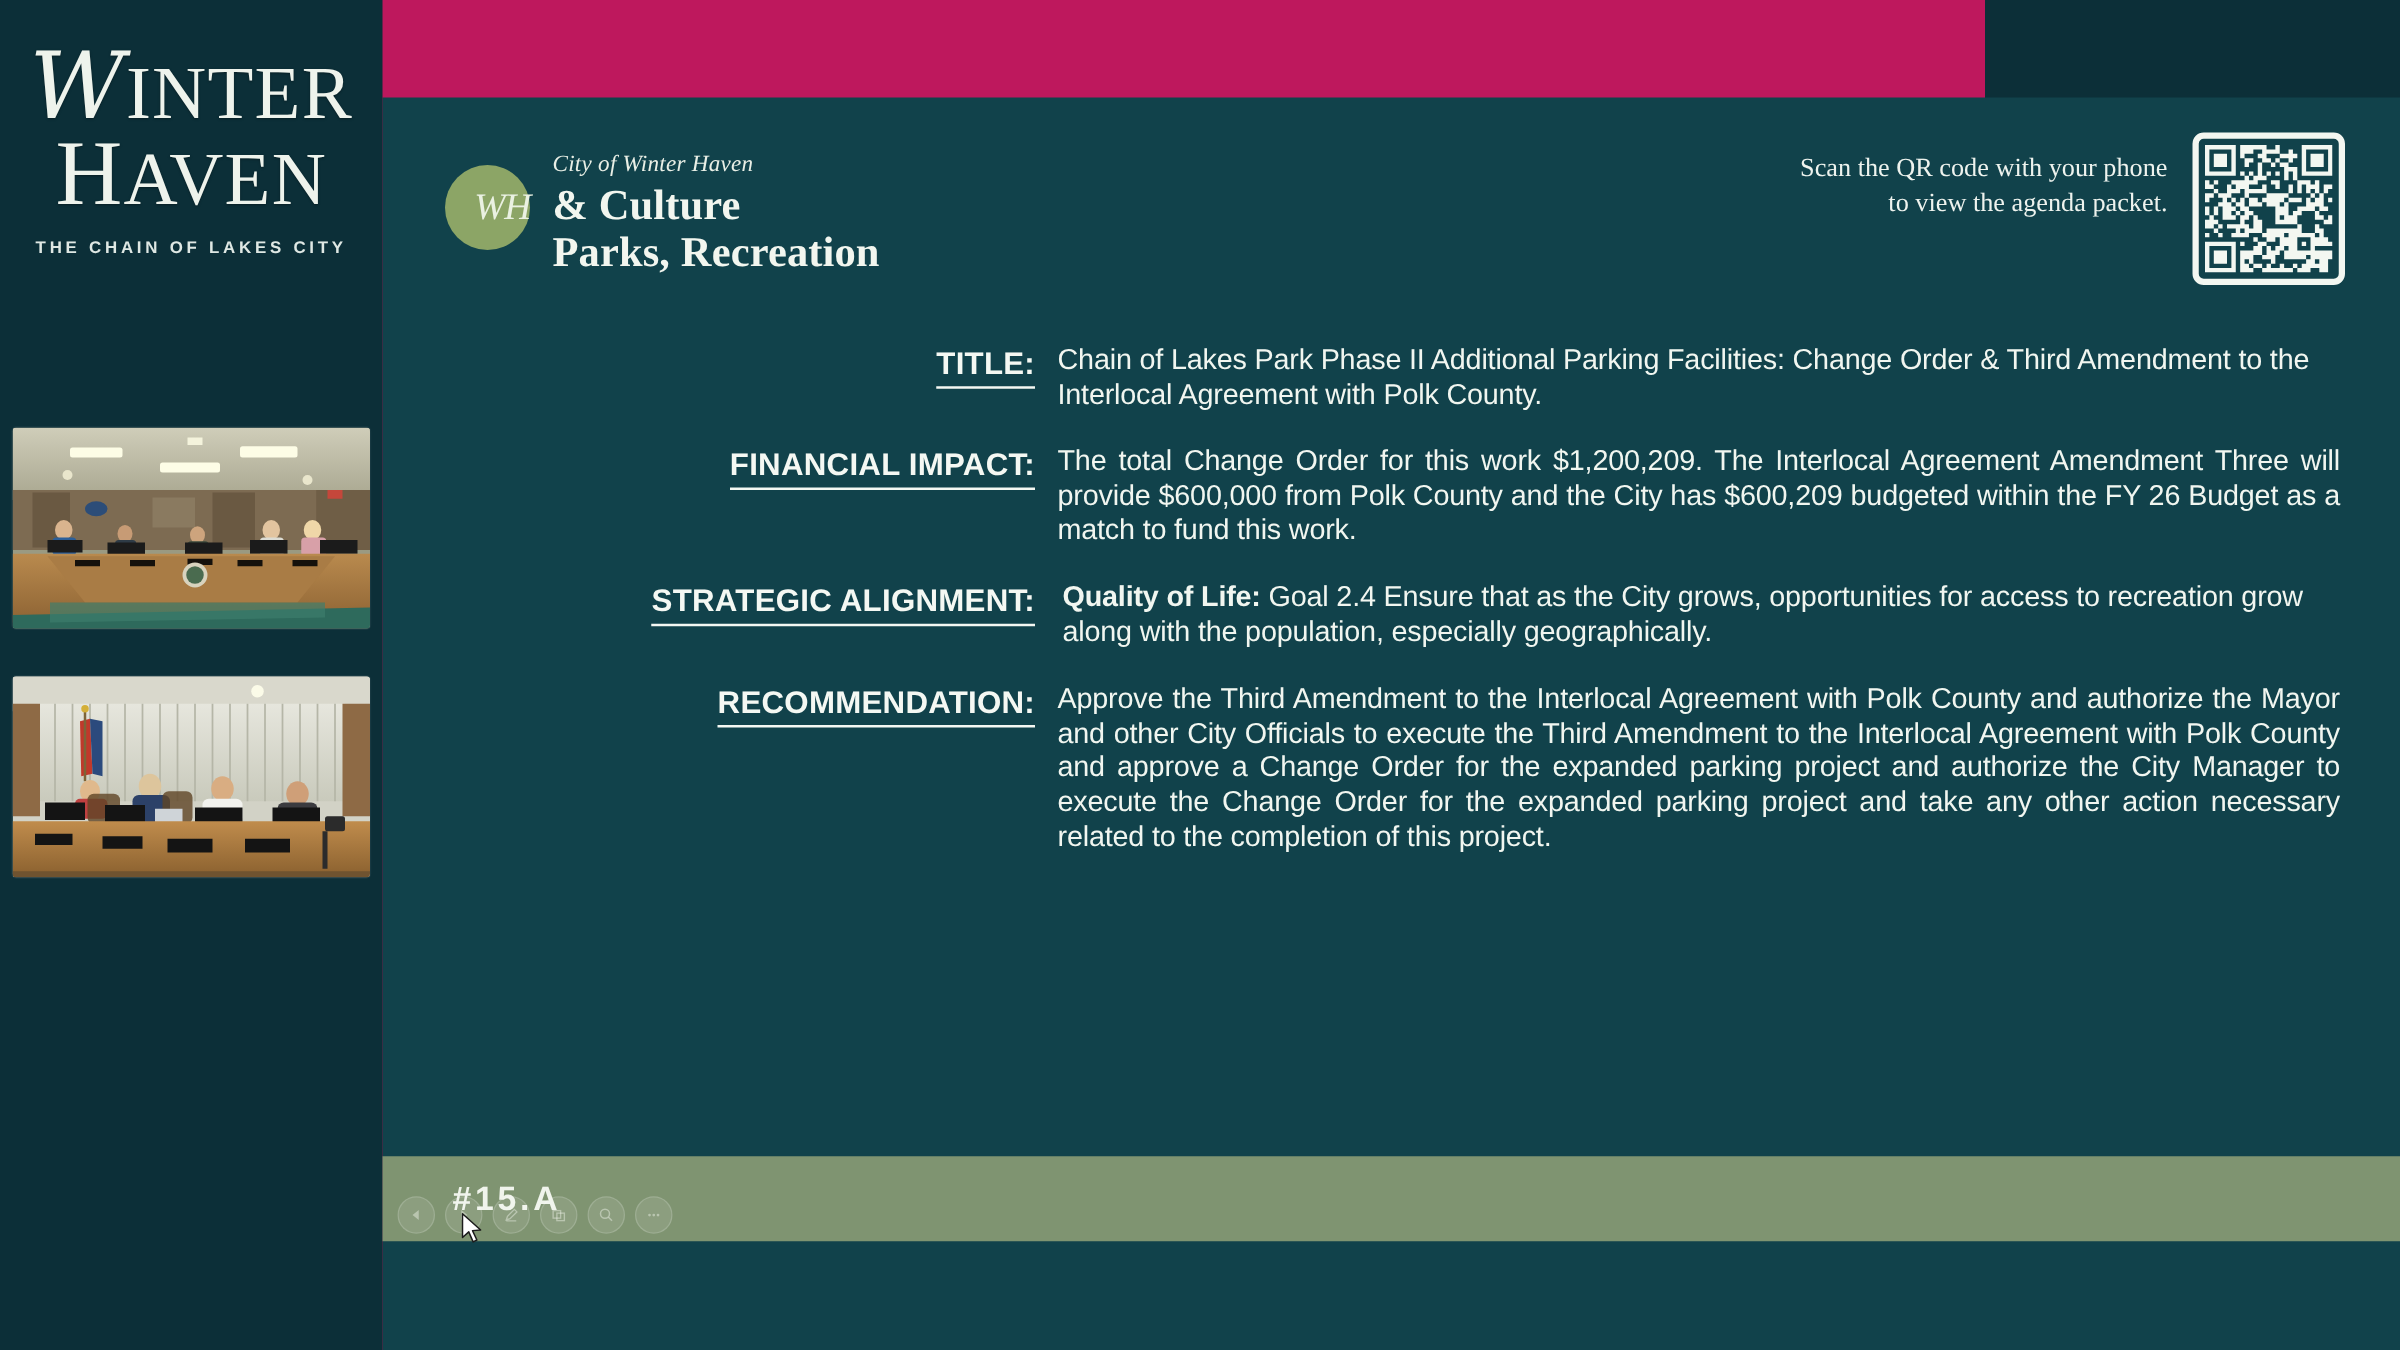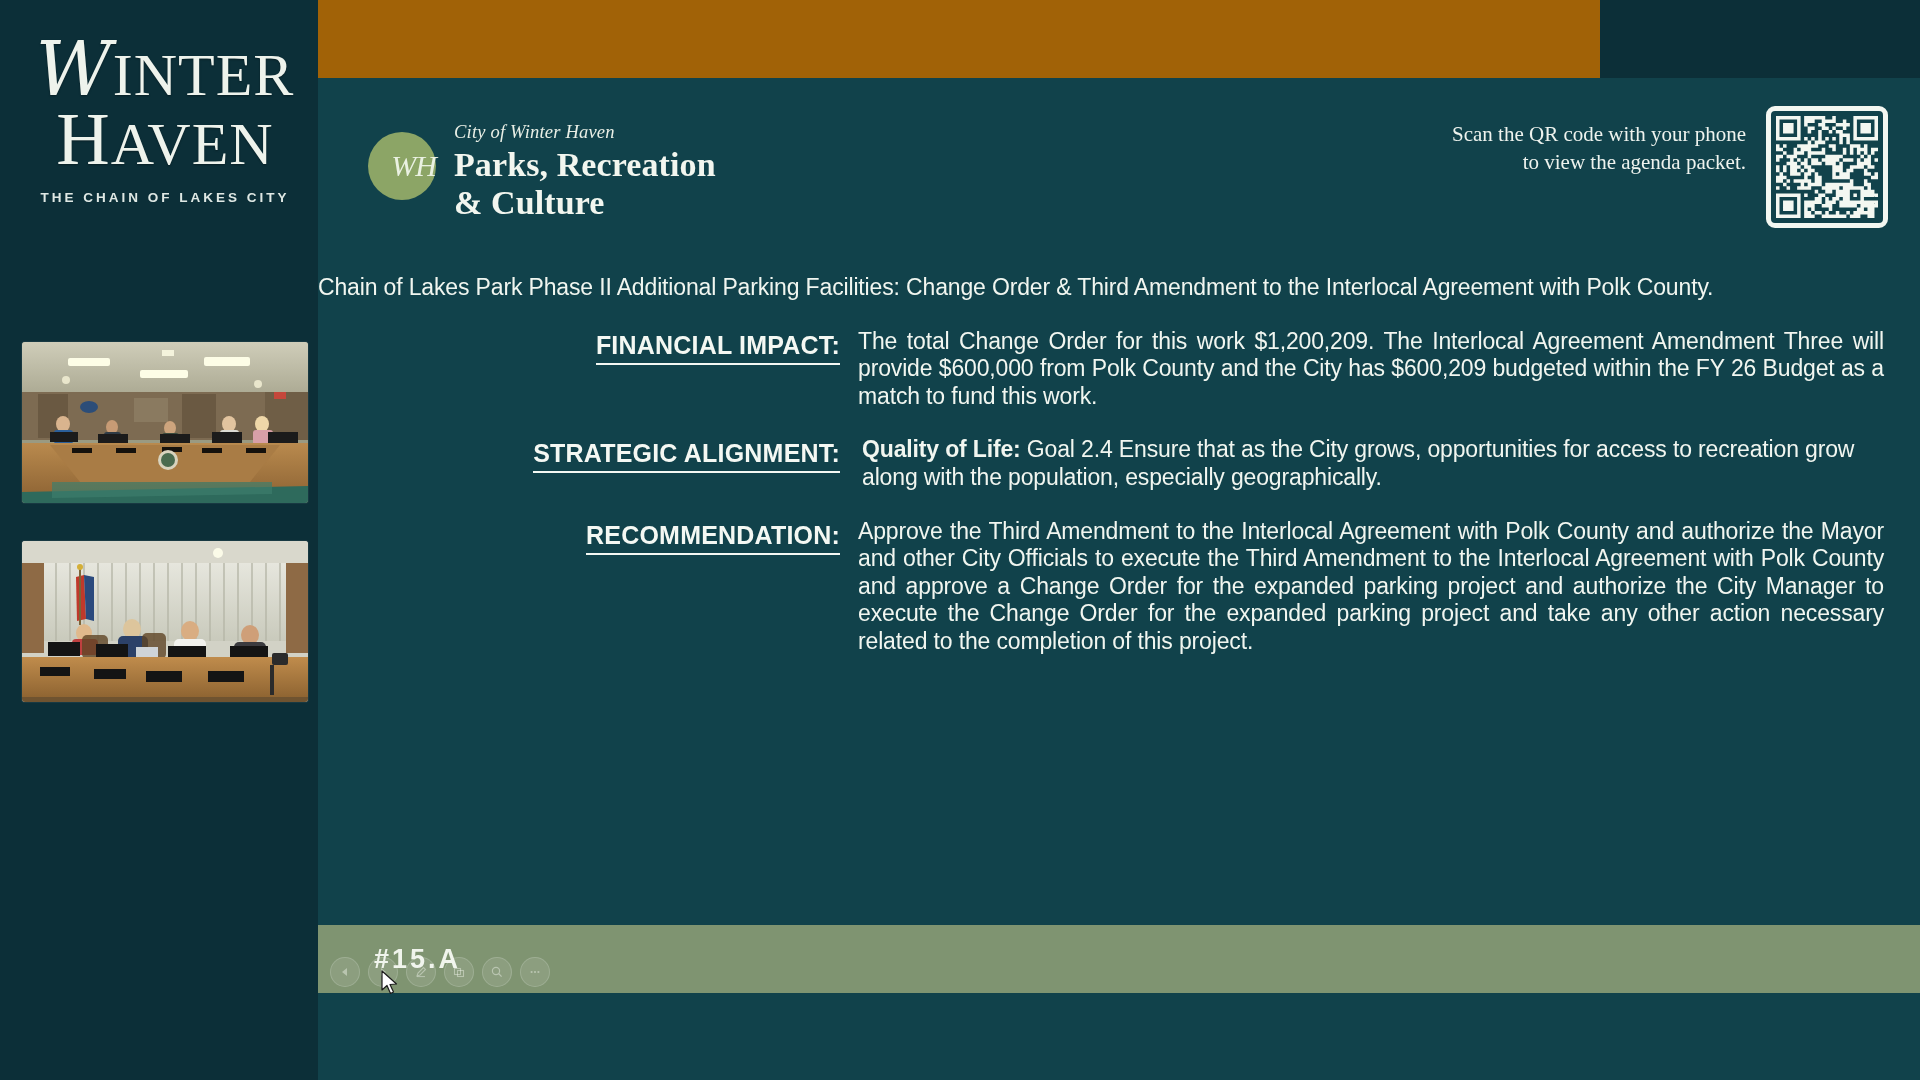--- a/index.html
+++ b/index.html
@@ -10,22 +10,21 @@
     height: 1080px;
     overflow: hidden;
     background: #0c2f38;
     font-family: "Liberation Sans", sans-serif;
   }
 
   #app {
     position: relative;
     width: 1588px;
     height: 1080px;
-    background: #a16207;
-    margin-left: 12px;
+    background: #be185d;
   }
 
   
   .sidebar {
     position: absolute;
     left: 0; top: 0;
     width: 306px;
     height: 1080px;
     background: #0c2f38;
     z-index: 5;
@@ -464,40 +463,43 @@
 
   <div class="slide">
 
     <div class="dept-block">
       <div class="dept-badge">
         <span class="dept-badge-text">WH</span>
       </div>
       <div class="dept-names">
         <div class="dept-city">City of Winter Haven</div>
         <div class="dept-title">
+          <div>&amp; Culture</div>
           <div>Parks, Recreation</div>
-          <div>&amp; Culture</div>
         </div>
       </div>
     </div>
 
     <div class="qr-block">
       <div class="qr-caption">Scan the QR code with your phone
 to view the agenda packet.</div>
       <div class="qr-frame">
         <svg class="qr-canvas" id="qr-svg" viewBox="0 0 29 29">
             <rect x="0" y="0" width="29" height="29" fill="#11424b"></rect>
             <path d="M0 0h1v1h-1zM1 0h1v1h-1zM2 0h1v1h-1zM3 0h1v1h-1zM4 0h1v1h-1zM5 0h1v1h-1zM6 0h1v1h-1zM8 0h1v1h-1zM9 0h1v1h-1zM10 0h1v1h-1zM11 0h1v1h-1zM12 0h1v1h-1zM13 0h1v1h-1zM16 0h1v1h-1zM22 0h1v1h-1zM23 0h1v1h-1zM24 0h1v1h-1zM25 0h1v1h-1zM26 0h1v1h-1zM27 0h1v1h-1zM28 0h1v1h-1zM0 1h1v1h-1zM6 1h1v1h-1zM8 1h1v1h-1zM9 1h1v1h-1zM10 1h1v1h-1zM13 1h1v1h-1zM14 1h1v1h-1zM15 1h1v1h-1zM16 1h1v1h-1zM19 1h1v1h-1zM22 1h1v1h-1zM28 1h1v1h-1zM0 2h1v1h-1zM2 2h1v1h-1zM3 2h1v1h-1zM4 2h1v1h-1zM6 2h1v1h-1zM8 2h1v1h-1zM12 2h1v1h-1zM13 2h1v1h-1zM17 2h1v1h-1zM18 2h1v1h-1zM19 2h1v1h-1zM20 2h1v1h-1zM22 2h1v1h-1zM24 2h1v1h-1zM25 2h1v1h-1zM26 2h1v1h-1zM28 2h1v1h-1zM0 3h1v1h-1zM2 3h1v1h-1zM3 3h1v1h-1zM4 3h1v1h-1zM6 3h1v1h-1zM9 3h1v1h-1zM10 3h1v1h-1zM13 3h1v1h-1zM14 3h1v1h-1zM16 3h1v1h-1zM19 3h1v1h-1zM22 3h1v1h-1zM24 3h1v1h-1zM25 3h1v1h-1zM26 3h1v1h-1zM28 3h1v1h-1zM0 4h1v1h-1zM2 4h1v1h-1zM3 4h1v1h-1zM4 4h1v1h-1zM6 4h1v1h-1zM9 4h1v1h-1zM12 4h1v1h-1zM15 4h1v1h-1zM17 4h1v1h-1zM18 4h1v1h-1zM22 4h1v1h-1zM24 4h1v1h-1zM25 4h1v1h-1zM26 4h1v1h-1zM28 4h1v1h-1zM0 5h1v1h-1zM6 5h1v1h-1zM12 5h1v1h-1zM18 5h1v1h-1zM19 5h1v1h-1zM20 5h1v1h-1zM22 5h1v1h-1zM28 5h1v1h-1zM0 6h1v1h-1zM1 6h1v1h-1zM2 6h1v1h-1zM3 6h1v1h-1zM4 6h1v1h-1zM5 6h1v1h-1zM6 6h1v1h-1zM8 6h1v1h-1zM10 6h1v1h-1zM12 6h1v1h-1zM14 6h1v1h-1zM16 6h1v1h-1zM18 6h1v1h-1zM20 6h1v1h-1zM22 6h1v1h-1zM23 6h1v1h-1zM24 6h1v1h-1zM25 6h1v1h-1zM26 6h1v1h-1zM27 6h1v1h-1zM28 6h1v1h-1zM9 7h1v1h-1zM11 7h1v1h-1zM12 7h1v1h-1zM13 7h1v1h-1zM18 7h1v1h-1zM20 7h1v1h-1zM0 8h1v1h-1zM2 8h1v1h-1zM6 8h1v1h-1zM7 8h1v1h-1zM8 8h1v1h-1zM9 8h1v1h-1zM10 8h1v1h-1zM11 8h1v1h-1zM15 8h1v1h-1zM16 8h1v1h-1zM21 8h1v1h-1zM22 8h1v1h-1zM23 8h1v1h-1zM25 8h1v1h-1zM0 9h1v1h-1zM1 9h1v1h-1zM5 9h1v1h-1zM7 9h1v1h-1zM8 9h1v1h-1zM9 9h1v1h-1zM13 9h1v1h-1zM16 9h1v1h-1zM19 9h1v1h-1zM21 9h1v1h-1zM23 9h1v1h-1zM24 9h1v1h-1zM25 9h1v1h-1zM27 9h1v1h-1zM28 9h1v1h-1zM2 10h1v1h-1zM5 10h1v1h-1zM6 10h1v1h-1zM7 10h1v1h-1zM9 10h1v1h-1zM10 10h1v1h-1zM11 10h1v1h-1zM12 10h1v1h-1zM13 10h1v1h-1zM19 10h1v1h-1zM21 10h1v1h-1zM23 10h1v1h-1zM25 10h1v1h-1zM27 10h1v1h-1zM0 11h1v1h-1zM1 11h1v1h-1zM3 11h1v1h-1zM4 11h1v1h-1zM5 11h1v1h-1zM9 11h1v1h-1zM14 11h1v1h-1zM15 11h1v1h-1zM16 11h1v1h-1zM17 11h1v1h-1zM18 11h1v1h-1zM24 11h1v1h-1zM26 11h1v1h-1zM0 12h1v1h-1zM4 12h1v1h-1zM6 12h1v1h-1zM8 12h1v1h-1zM10 12h1v1h-1zM11 12h1v1h-1zM13 12h1v1h-1zM14 12h1v1h-1zM15 12h1v1h-1zM16 12h1v1h-1zM17 12h1v1h-1zM19 12h1v1h-1zM20 12h1v1h-1zM21 12h1v1h-1zM23 12h1v1h-1zM25 12h1v1h-1zM26 12h1v1h-1zM28 12h1v1h-1zM3 13h1v1h-1zM4 13h1v1h-1zM5 13h1v1h-1zM7 13h1v1h-1zM8 13h1v1h-1zM10 13h1v1h-1zM11 13h1v1h-1zM12 13h1v1h-1zM14 13h1v1h-1zM15 13h1v1h-1zM16 13h1v1h-1zM18 13h1v1h-1zM23 13h1v1h-1zM24 13h1v1h-1zM25 13h1v1h-1zM26 13h1v1h-1zM0 14h1v1h-1zM2 14h1v1h-1zM4 14h1v1h-1zM5 14h1v1h-1zM6 14h1v1h-1zM8 14h1v1h-1zM9 14h1v1h-1zM16 14h1v1h-1zM17 14h1v1h-1zM18 14h1v1h-1zM21 14h1v1h-1zM22 14h1v1h-1zM23 14h1v1h-1zM24 14h1v1h-1zM26 14h1v1h-1zM27 14h1v1h-1zM0 15h1v1h-1zM2 15h1v1h-1zM4 15h1v1h-1zM5 15h1v1h-1zM7 15h1v1h-1zM9 15h1v1h-1zM10 15h1v1h-1zM16 15h1v1h-1zM17 15h1v1h-1zM18 15h1v1h-1zM20 15h1v1h-1zM21 15h1v1h-1zM25 15h1v1h-1zM1 16h1v1h-1zM4 16h1v1h-1zM5 16h1v1h-1zM6 16h1v1h-1zM8 16h1v1h-1zM9 16h1v1h-1zM11 16h1v1h-1zM16 16h1v1h-1zM18 16h1v1h-1zM19 16h1v1h-1zM20 16h1v1h-1zM25 16h1v1h-1zM26 16h1v1h-1zM28 16h1v1h-1zM0 17h1v1h-1zM1 17h1v1h-1zM2 17h1v1h-1zM8 17h1v1h-1zM11 17h1v1h-1zM12 17h1v1h-1zM16 17h1v1h-1zM17 17h1v1h-1zM18 17h1v1h-1zM19 17h1v1h-1zM20 17h1v1h-1zM27 17h1v1h-1zM28 17h1v1h-1zM0 18h1v1h-1zM1 18h1v1h-1zM3 18h1v1h-1zM5 18h1v1h-1zM6 18h1v1h-1zM7 18h1v1h-1zM8 18h1v1h-1zM9 18h1v1h-1zM11 18h1v1h-1zM12 18h1v1h-1zM21 18h1v1h-1zM25 18h1v1h-1zM2 19h1v1h-1zM7 19h1v1h-1zM9 19h1v1h-1zM10 19h1v1h-1zM11 19h1v1h-1zM12 19h1v1h-1zM14 19h1v1h-1zM15 19h1v1h-1zM16 19h1v1h-1zM17 19h1v1h-1zM18 19h1v1h-1zM19 19h1v1h-1zM20 19h1v1h-1zM21 19h1v1h-1zM25 19h1v1h-1zM26 19h1v1h-1zM0 20h1v1h-1zM3 20h1v1h-1zM6 20h1v1h-1zM7 20h1v1h-1zM8 20h1v1h-1zM9 20h1v1h-1zM13 20h1v1h-1zM14 20h1v1h-1zM15 20h1v1h-1zM16 20h1v1h-1zM17 20h1v1h-1zM19 20h1v1h-1zM20 20h1v1h-1zM21 20h1v1h-1zM22 20h1v1h-1zM23 20h1v1h-1zM24 20h1v1h-1zM26 20h1v1h-1zM11 21h1v1h-1zM14 21h1v1h-1zM15 21h1v1h-1zM17 21h1v1h-1zM18 21h1v1h-1zM19 21h1v1h-1zM20 21h1v1h-1zM24 21h1v1h-1zM25 21h1v1h-1zM26 21h1v1h-1zM27 21h1v1h-1zM0 22h1v1h-1zM1 22h1v1h-1zM2 22h1v1h-1zM3 22h1v1h-1zM4 22h1v1h-1zM5 22h1v1h-1zM6 22h1v1h-1zM8 22h1v1h-1zM12 22h1v1h-1zM13 22h1v1h-1zM17 22h1v1h-1zM18 22h1v1h-1zM19 22h1v1h-1zM20 22h1v1h-1zM22 22h1v1h-1zM24 22h1v1h-1zM25 22h1v1h-1zM26 22h1v1h-1zM27 22h1v1h-1zM28 22h1v1h-1zM0 23h1v1h-1zM6 23h1v1h-1zM11 23h1v1h-1zM12 23h1v1h-1zM14 23h1v1h-1zM16 23h1v1h-1zM17 23h1v1h-1zM19 23h1v1h-1zM20 23h1v1h-1zM24 23h1v1h-1zM0 24h1v1h-1zM2 24h1v1h-1zM3 24h1v1h-1zM4 24h1v1h-1zM6 24h1v1h-1zM8 24h1v1h-1zM9 24h1v1h-1zM10 24h1v1h-1zM11 24h1v1h-1zM12 24h1v1h-1zM14 24h1v1h-1zM15 24h1v1h-1zM16 24h1v1h-1zM18 24h1v1h-1zM19 24h1v1h-1zM20 24h1v1h-1zM21 24h1v1h-1zM22 24h1v1h-1zM23 24h1v1h-1zM24 24h1v1h-1zM25 24h1v1h-1zM26 24h1v1h-1zM27 24h1v1h-1zM28 24h1v1h-1zM0 25h1v1h-1zM2 25h1v1h-1zM3 25h1v1h-1zM4 25h1v1h-1zM6 25h1v1h-1zM8 25h1v1h-1zM9 25h1v1h-1zM10 25h1v1h-1zM13 25h1v1h-1zM14 25h1v1h-1zM15 25h1v1h-1zM18 25h1v1h-1zM19 25h1v1h-1zM20 25h1v1h-1zM21 25h1v1h-1zM22 25h1v1h-1zM24 25h1v1h-1zM25 25h1v1h-1zM26 25h1v1h-1zM27 25h1v1h-1zM28 25h1v1h-1zM0 26h1v1h-1zM2 26h1v1h-1zM3 26h1v1h-1zM4 26h1v1h-1zM6 26h1v1h-1zM8 26h1v1h-1zM10 26h1v1h-1zM15 26h1v1h-1zM23 26h1v1h-1zM24 26h1v1h-1zM26 26h1v1h-1zM27 26h1v1h-1zM0 27h1v1h-1zM6 27h1v1h-1zM8 27h1v1h-1zM9 27h1v1h-1zM11 27h1v1h-1zM12 27h1v1h-1zM14 27h1v1h-1zM17 27h1v1h-1zM20 27h1v1h-1zM22 27h1v1h-1zM23 27h1v1h-1zM24 27h1v1h-1zM25 27h1v1h-1zM26 27h1v1h-1zM27 27h1v1h-1zM0 28h1v1h-1zM1 28h1v1h-1zM2 28h1v1h-1zM3 28h1v1h-1zM4 28h1v1h-1zM5 28h1v1h-1zM6 28h1v1h-1zM8 28h1v1h-1zM9 28h1v1h-1zM10 28h1v1h-1zM13 28h1v1h-1zM14 28h1v1h-1zM15 28h1v1h-1zM16 28h1v1h-1zM17 28h1v1h-1zM18 28h1v1h-1zM19 28h1v1h-1zM21 28h1v1h-1zM22 28h1v1h-1zM23 28h1v1h-1zM26 28h1v1h-1zM27 28h1v1h-1z" fill="#f3f7f1"></path>
           </svg>
       </div>
     </div>
 
     <div class="content">
 
       <div class="row row-title">
+        <div class="row-label">
+          <span>TITLE:</span>
+        </div>
         <div class="row-body nojust">Chain of Lakes Park Phase II Additional Parking Facilities: Change Order &amp; Third Amendment to the Interlocal Agreement with Polk County.</div>
       </div>
 
       <div class="row row-financial">
         <div class="row-label">
           <span>FINANCIAL IMPACT:</span>
         </div>
         <div class="row-body">The total Change Order for this work $1,200,209.  The Interlocal Agreement Amendment Three will provide $600,000 from Polk County and the City has $600,209 budgeted within the FY 26 Budget as a match to fund this work.</div>
       </div>
 

